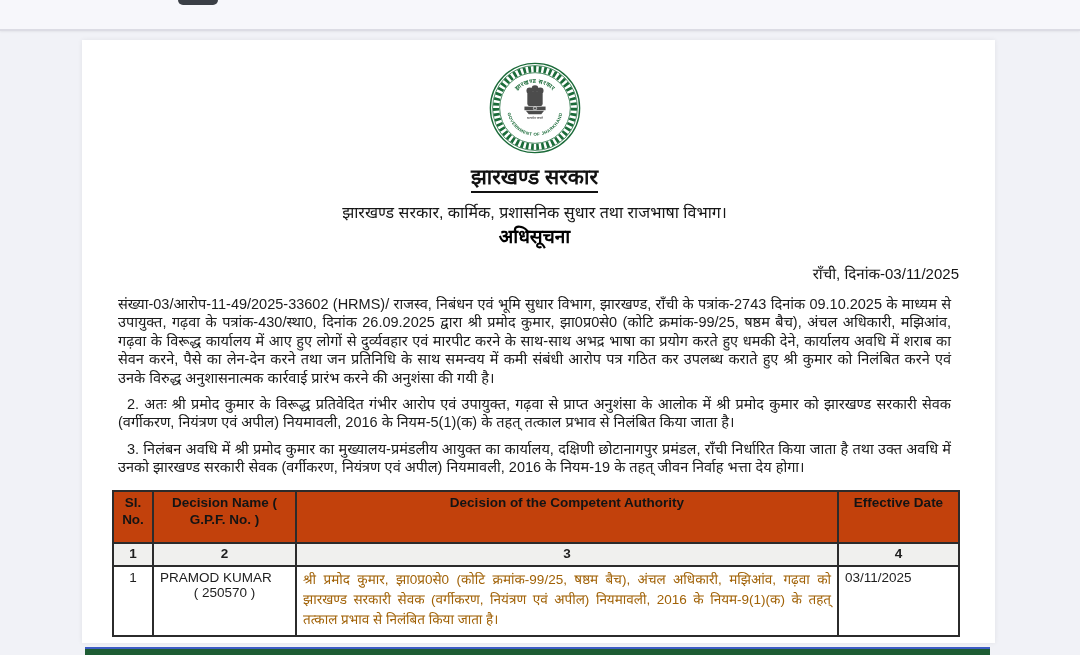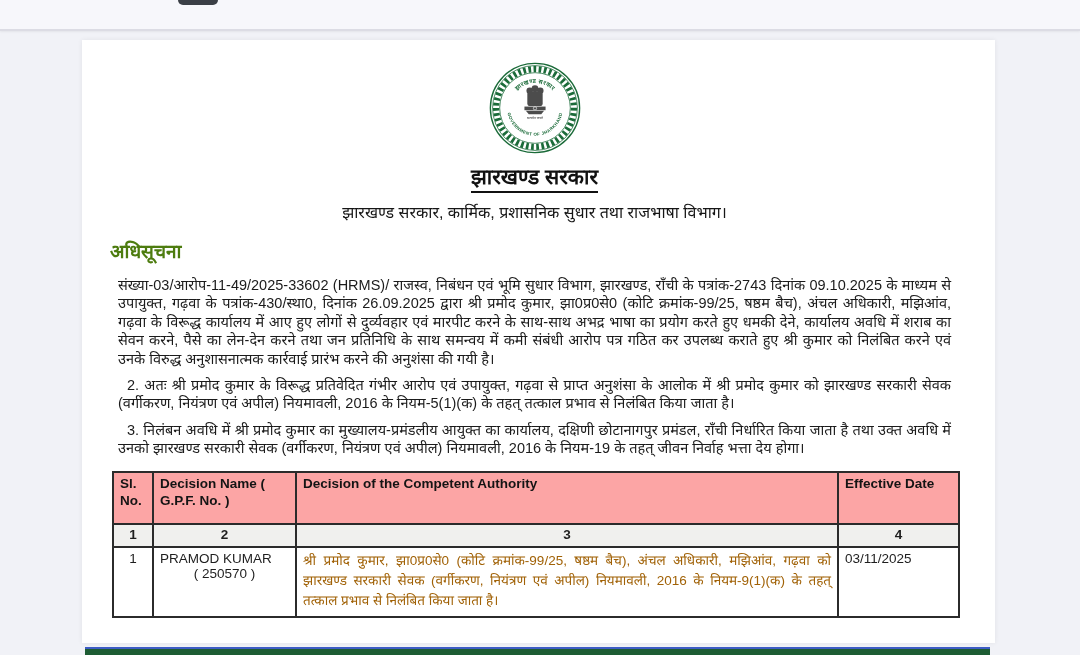--- a/index.html
+++ b/index.html
@@ -24,36 +24,36 @@
     box-sizing:border-box;padding:20px 36px 0 28px;
   }
   .seal{display:block;margin:0 auto;width:96px;height:96px;}
   .doc-title{
     text-align:center;margin-top:6px;font-size:21px;font-weight:bold;color:#111;
   }
   .doc-title .underlined{
     display:inline-block;border-bottom:2px solid #111;padding-bottom:1px;
   }
   .doc-dept{text-align:center;margin-top:8px;font-size:16px;color:#161616;}
-  .doc-heading{text-align:left;margin-top:15px;font-size:19px;font-weight:bold;color:#4d7c0f;}
+  .doc-heading{text-align:center;font-size:19px;font-weight:bold;color:#000000;}
   .doc-date{text-align:right;margin-top:14px;font-size:15px;color:#141414;}
   .body-text{margin-top:12px;}
   .body-text p{
     margin:8px;font-size:14.5px;line-height:1.27;text-align:justify;color:#1b1b1b;
   }
   .body-text p.numbered{text-indent:9px;}
   .doc-table{
     margin:13px 0 0 2px;width:846px;border-collapse:collapse;table-layout:fixed;
   }
   .doc-table td,.doc-table th{
     border:2px solid #2b2b2b;vertical-align:top;box-sizing:border-box;
     font-size:13.5px;padding:3px 6px;
   }
   .doc-table th{
-    background:#fca5a5;text-align:left;font-weight:bold;color:#141414;
+    background:#c2410c;text-align:center;font-weight:bold;color:#141414;
     height:52px;line-height:1.25;
   }
   .col-sl{width:40px;}
   .col-name{width:143px;}
   .col-decision{width:542px;}
   .col-date{width:121px;}
   .numrow td{
     background:#f0f0ee;text-align:center;font-weight:bold;height:23px;
     padding:2px 4px;font-size:13.5px;
   }
@@ -104,20 +104,21 @@
   </svg>
 
   <div class="doc-title">
     <span class="underlined">झारखण्ड सरकार</span>
   </div>
 
   <div class="doc-dept">झारखण्ड सरकार, कार्मिक, प्रशासनिक सुधार तथा राजभाषा विभाग।</div>
 
   <div class="doc-heading">अधिसूचना</div>
 
+  <div class="doc-date">राँची, दिनांक-03/11/2025</div>
 
   <div class="body-text">
     <p>संख्या-03/आरोप-11-49/2025-33602 (HRMS)/ राजस्व, निबंधन एवं भूमि सुधार विभाग, झारखण्ड, राँची के पत्रांक-2743 दिनांक 09.10.2025 के माध्यम से उपायुक्त, गढ़वा के पत्रांक-430/स्था0, दिनांक 26.09.2025 द्वारा श्री प्रमोद कुमार, झा0प्र0से0 (कोटि क्रमांक-99/25, षष्ठम बैच), अंचल अधिकारी, मझिआंव, गढ़वा के विरूद्ध कार्यालय में आए हुए लोगों से दुर्व्यवहार एवं मारपीट करने के साथ-साथ अभद्र भाषा का प्रयोग करते हुए धमकी देने, कार्यालय अवधि में शराब का सेवन करने, पैसे का लेन-देन करने तथा जन प्रतिनिधि के साथ समन्वय में कमी संबंधी आरोप पत्र गठित कर उपलब्ध कराते हुए श्री कुमार को निलंबित करने एवं उनके विरुद्ध अनुशासनात्मक कार्रवाई प्रारंभ करने की अनुशंसा की गयी है।</p>
     <p class="numbered">2. अतः श्री प्रमोद कुमार के विरूद्ध प्रतिवेदित गंभीर आरोप एवं उपायुक्त, गढ़वा से प्राप्त अनुशंसा के आलोक में श्री प्रमोद कुमार को झारखण्ड सरकारी सेवक (वर्गीकरण, नियंत्रण एवं अपील) नियमावली, 2016 के नियम-5(1)(क) के तहत् तत्काल प्रभाव से निलंबित किया जाता है।</p>
     <p class="numbered">3. निलंबन अवधि में श्री प्रमोद कुमार का मुख्यालय-प्रमंडलीय आयुक्त का कार्यालय, दक्षिणी छोटानागपुर प्रमंडल, राँची निर्धारित किया जाता है तथा उक्त अवधि में उनको झारखण्ड सरकारी सेवक (वर्गीकरण, नियंत्रण एवं अपील) नियमावली, 2016 के नियम-19 के तहत् जीवन निर्वाह भत्ता देय होगा।</p>
   </div>
 
   <table class="doc-table">
     <colgroup>
       <col class="col-sl">

